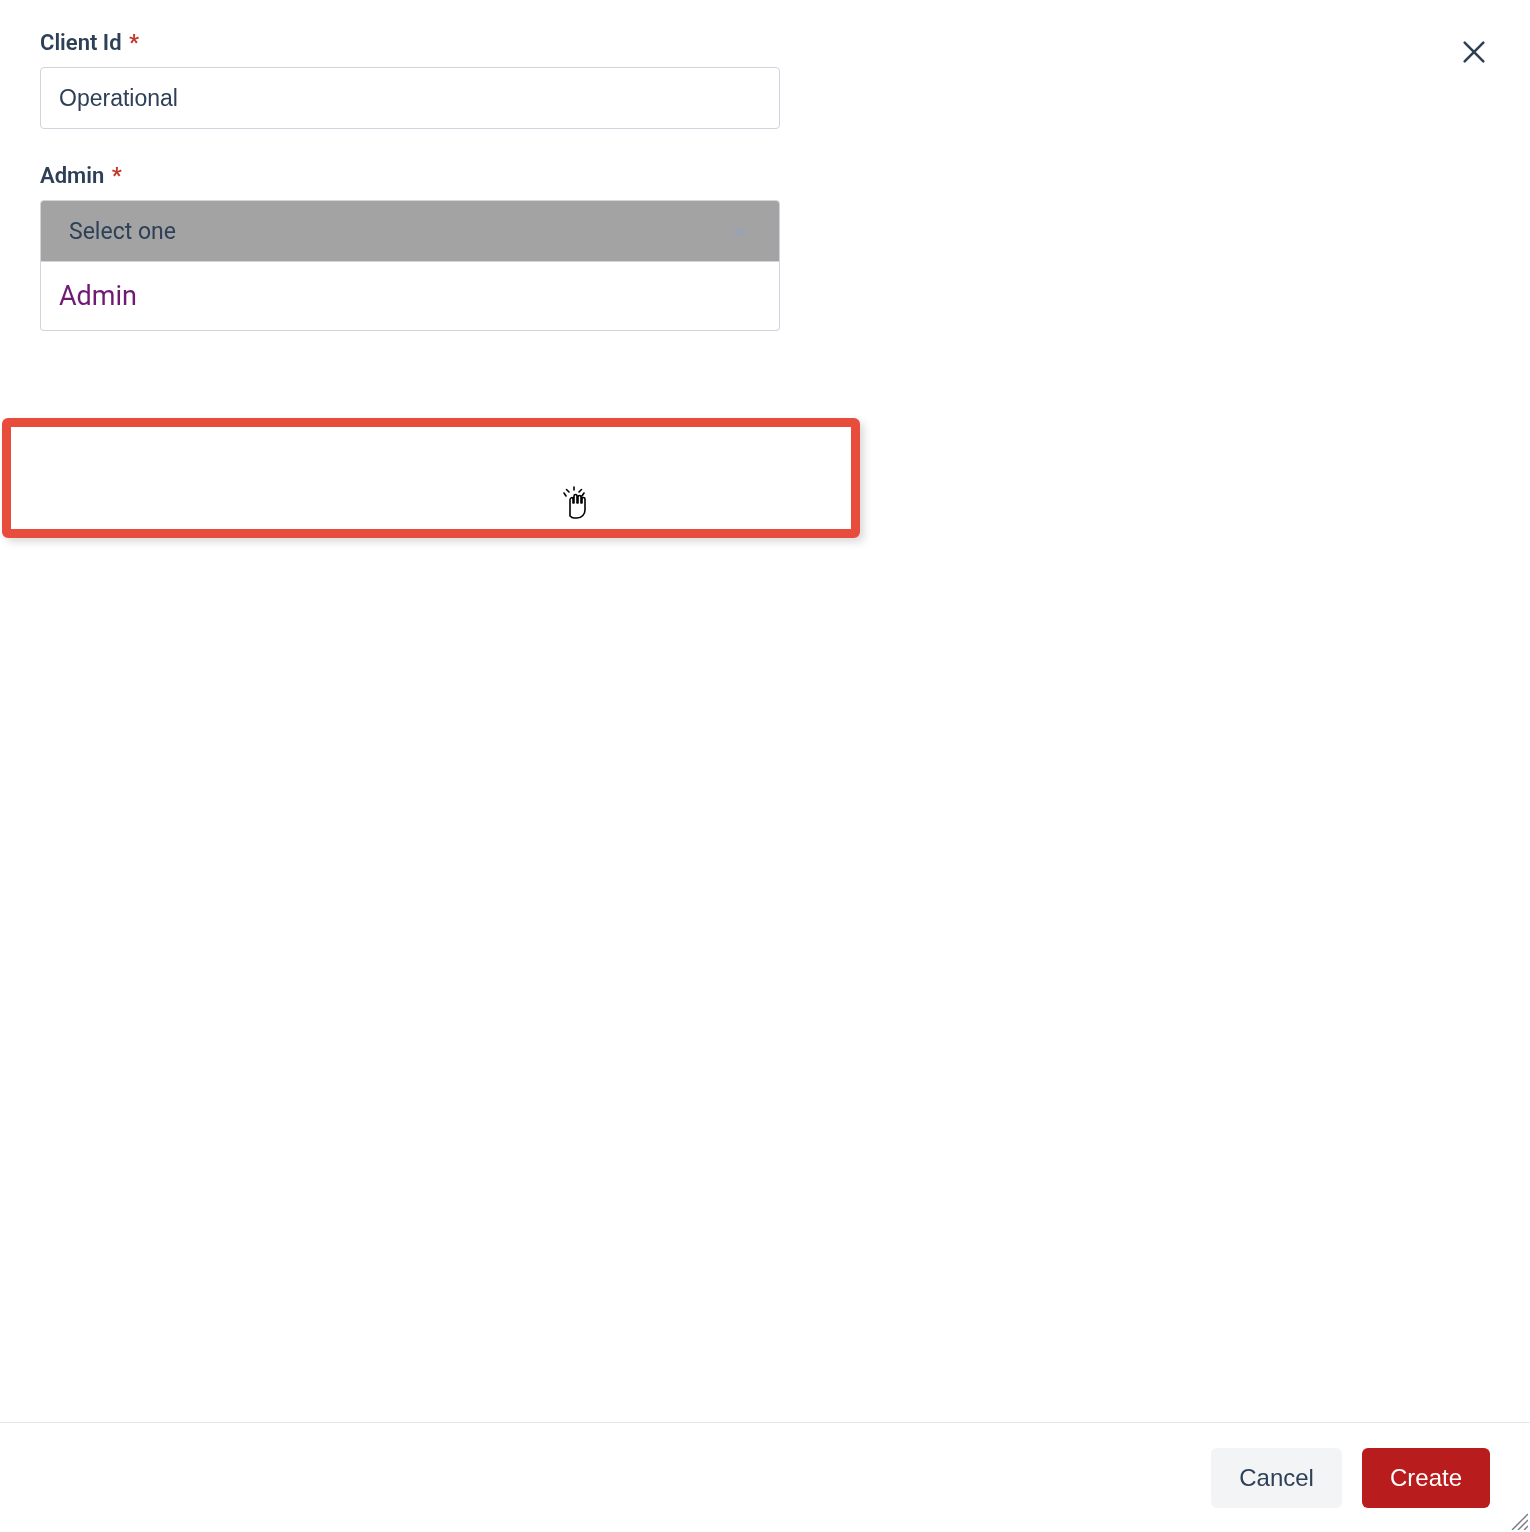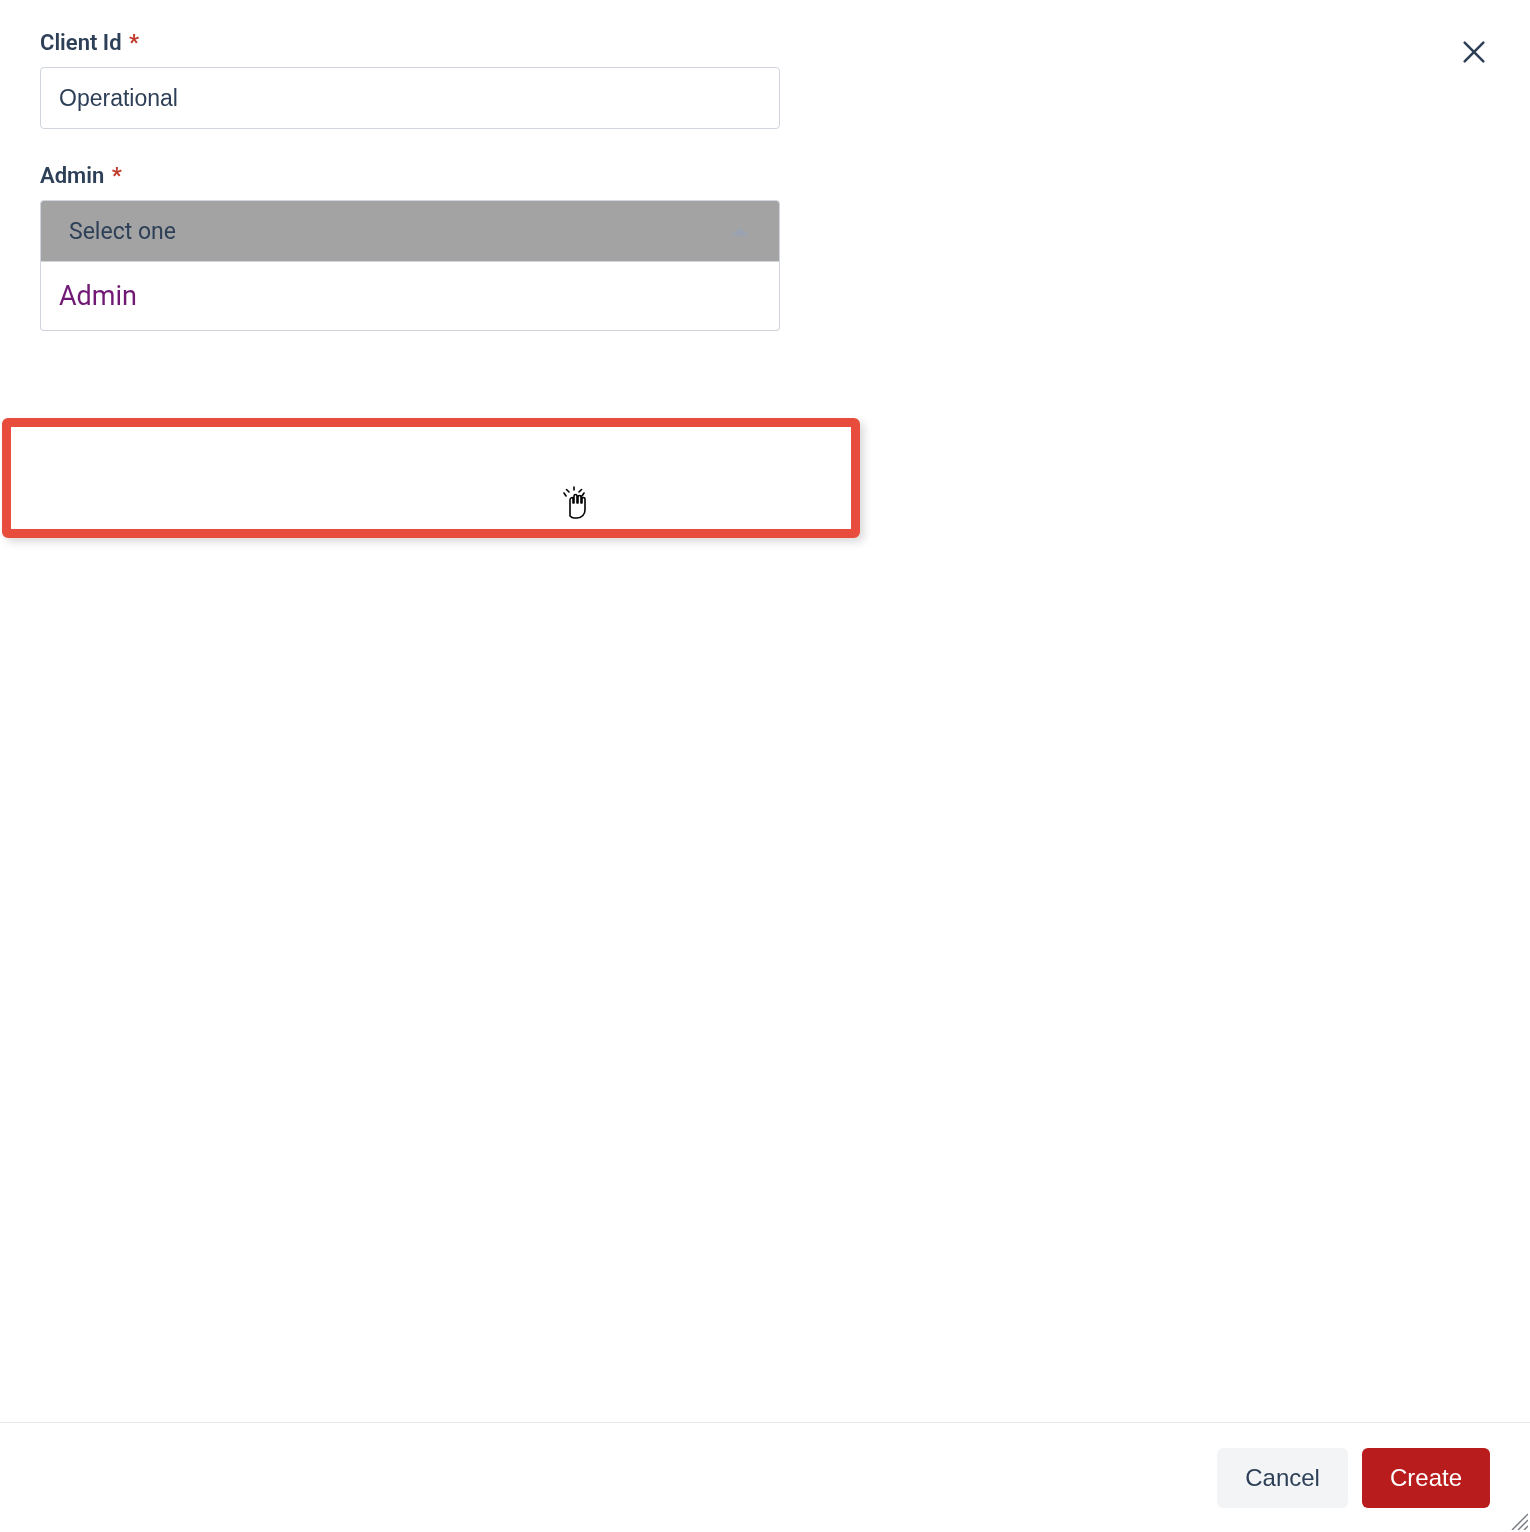--- a/index.html
+++ b/index.html
@@ -128,21 +128,21 @@
       position: absolute;
       bottom: 0;
       left: 0;
       right: 0;
       height: 110px;
       border-top: 1px solid #e5e8eb;
       display: flex;
       align-items: center;
       justify-content: flex-end;
       padding: 0 40px;
-      gap: 14px;
+      gap: 20px;
     }
     .btn {
       height: 60px;
       padding: 0 28px;
       font-size: 24px;
       border-radius: 6px;
       cursor: pointer;
       border: none;
       display: flex;
       align-items: center;

